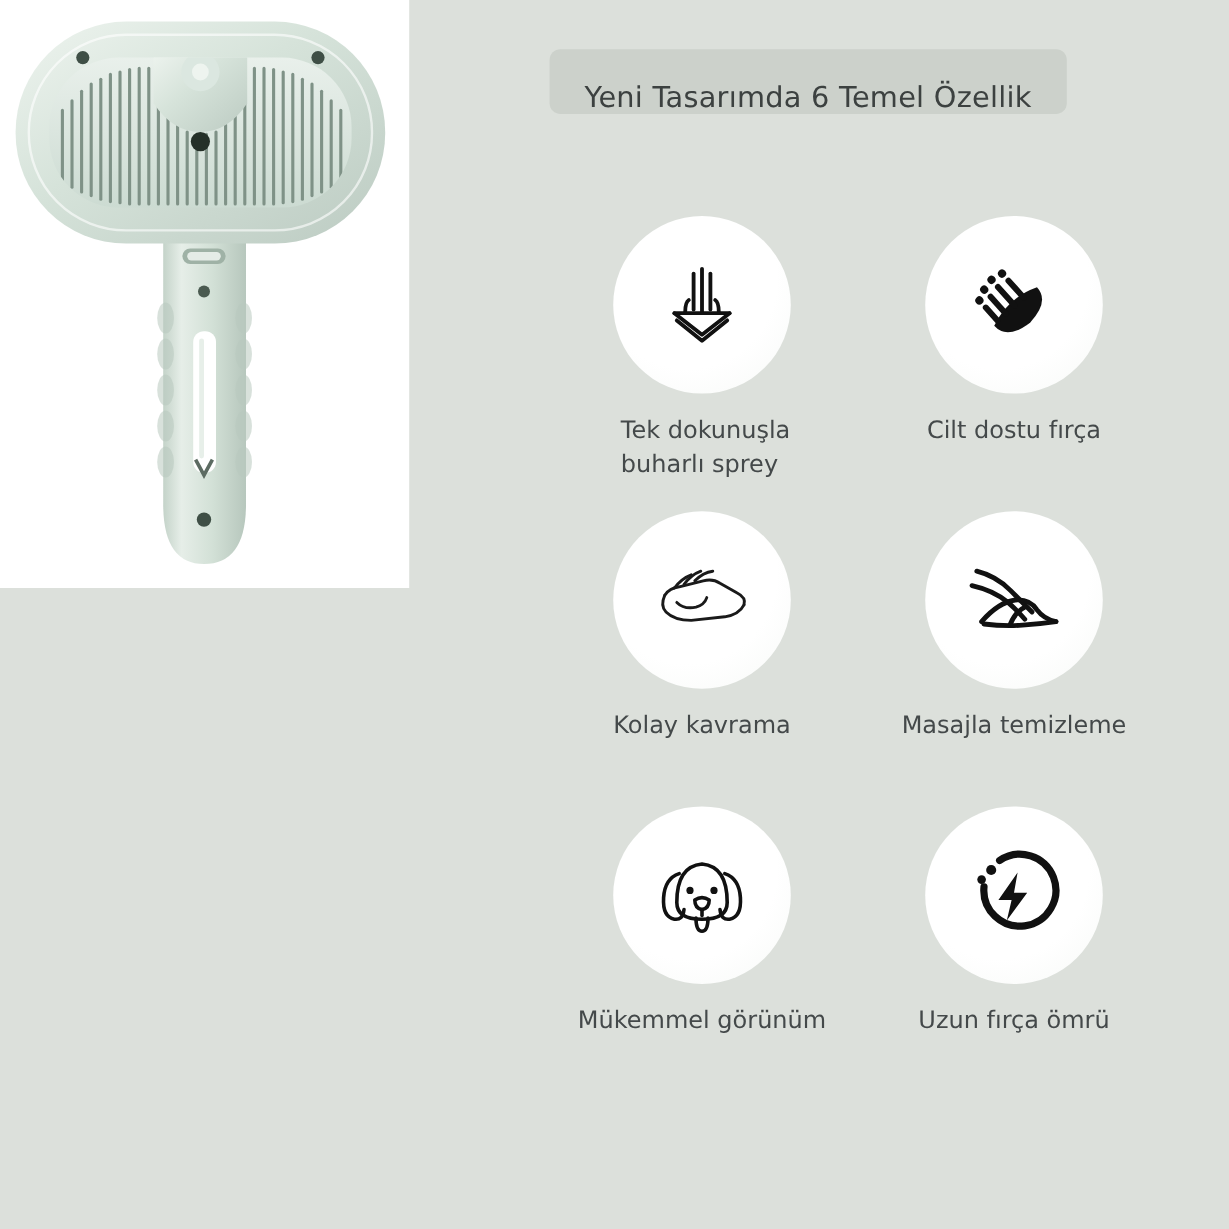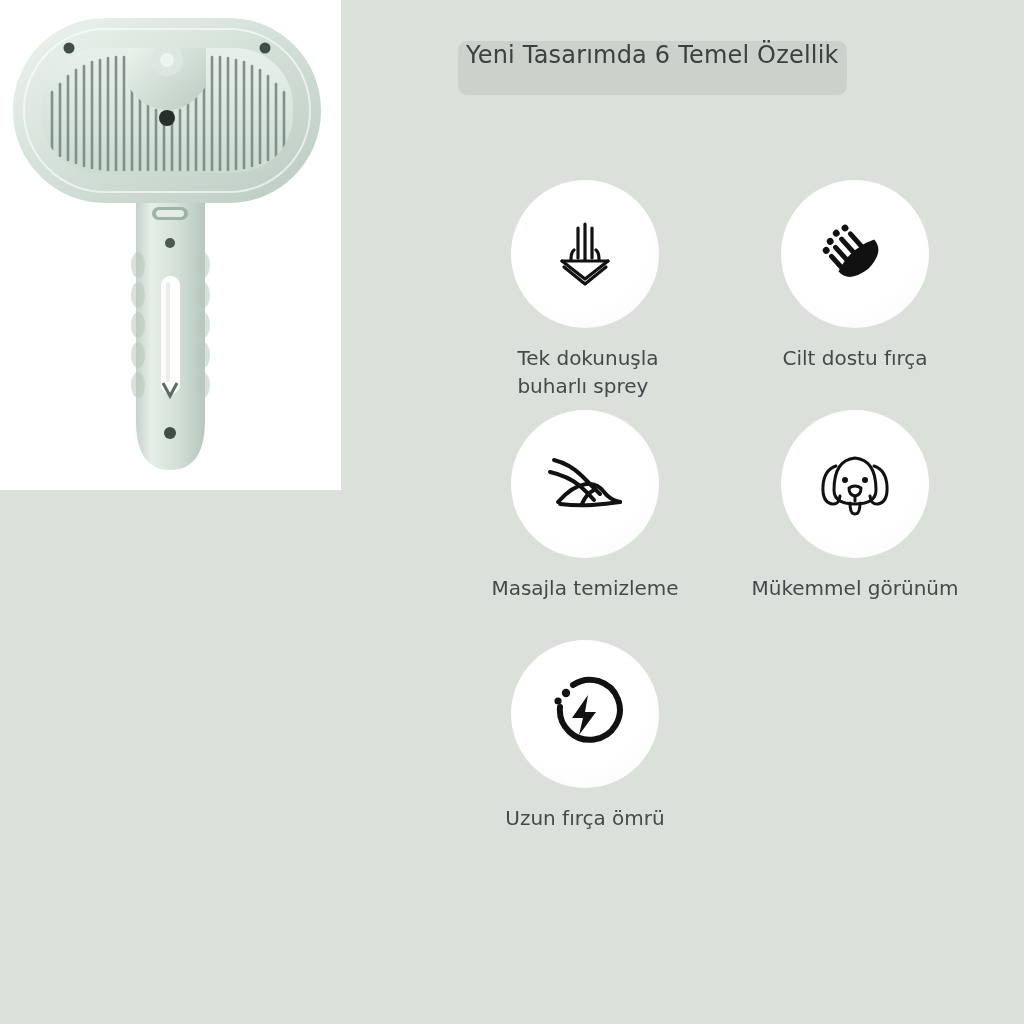--- a/index.html
+++ b/index.html
@@ -30,23 +30,23 @@
     left: 0;
     top: 0;
   }
 
   
   .title-badge {
     position: absolute;
     left: 458px;
     top: 41px;
     height: 54px;
-    padding: 0 8px;
+    padding: 0 29px;
     display: flex;
-    align-items: flex-start;
+    align-items: flex-end;
     background: #ccd1cb;
     border-radius: 9px;
     box-sizing: border-box;
   }
   .title-text {
     font-family: "DejaVu Sans", sans-serif;
     font-size: 24px;
     font-weight: 400;
     color: #3c4140;
     letter-spacing: 0.2px;
@@ -57,21 +57,20 @@
   .features {
     position: absolute;
     left: 455px;
     top: 180px;
     width: 520px;
     display: grid;
     grid-template-columns: 1fr 1fr;
     grid-template-rows: 1fr 1fr 1fr;
     row-gap: 26px;
     column-gap: 0px;
-    gap: 10px;
   }
   .feature {
     display: flex;
     flex-direction: column;
     align-items: center;
     width: 260px;
   }
   .circle {
     width: 148px;
     height: 148px;
@@ -248,20 +247,35 @@
             <circle cx="28" cy="12" r="3.4"></circle>
             <circle cx="38" cy="10" r="3.4"></circle>
             <circle cx="48" cy="12" r="3.4"></circle>
           </g>
         </g>
       </svg>
     </div>
     <div class="feature-label">Cilt dostu fırça</div>
   </div>
 
+  <div class="feature f3">
+    <div class="circle">
+      <svg width="86" height="76" viewBox="0 0 86 76">
+        <g fill="none" stroke="#1a1a1a" stroke-width="2.4" stroke-linecap="round" stroke-linejoin="round">
+          <path d="M12 34 Q16 28 24 27 L44 22 Q52 20 58 24 L72 32 Q80 36 78 42"></path>
+          <path d="M78 42 Q74 50 62 52 L34 55 Q20 55 13 48 Q8 43 12 34"></path>
+          <path d="M20 28 Q26 20 34 17"></path>
+          <path d="M28 25 Q34 17 42 14"></path>
+          <path d="M37 22 Q44 15 52 14"></path>
+          <path d="M22 40 Q28 46 38 44 Q45 42 47 36"></path>
+        </g>
+      </svg>
+    </div>
+    <div class="feature-label">Kolay kavrama</div>
+  </div>
 
   <div class="feature f5">
     <div class="circle">
       <svg width="86" height="76" viewBox="0 0 86 76">
         <g fill="none" stroke="#111111" stroke-width="4" stroke-linecap="round" stroke-linejoin="round">
           <path d="M12 14 Q28 18 40 30 Q50 40 58 48"></path>
           <path d="M8 26 Q26 30 38 40 Q46 47 52 54"></path>
           <path d="M16 56 Q30 40 44 38 Q56 37 62 46 Q68 54 78 56"></path>
           <path d="M18 58 Q34 60 50 59 Q64 58 78 56"></path>
           <path d="M40 58 Q44 48 52 44"></path>

